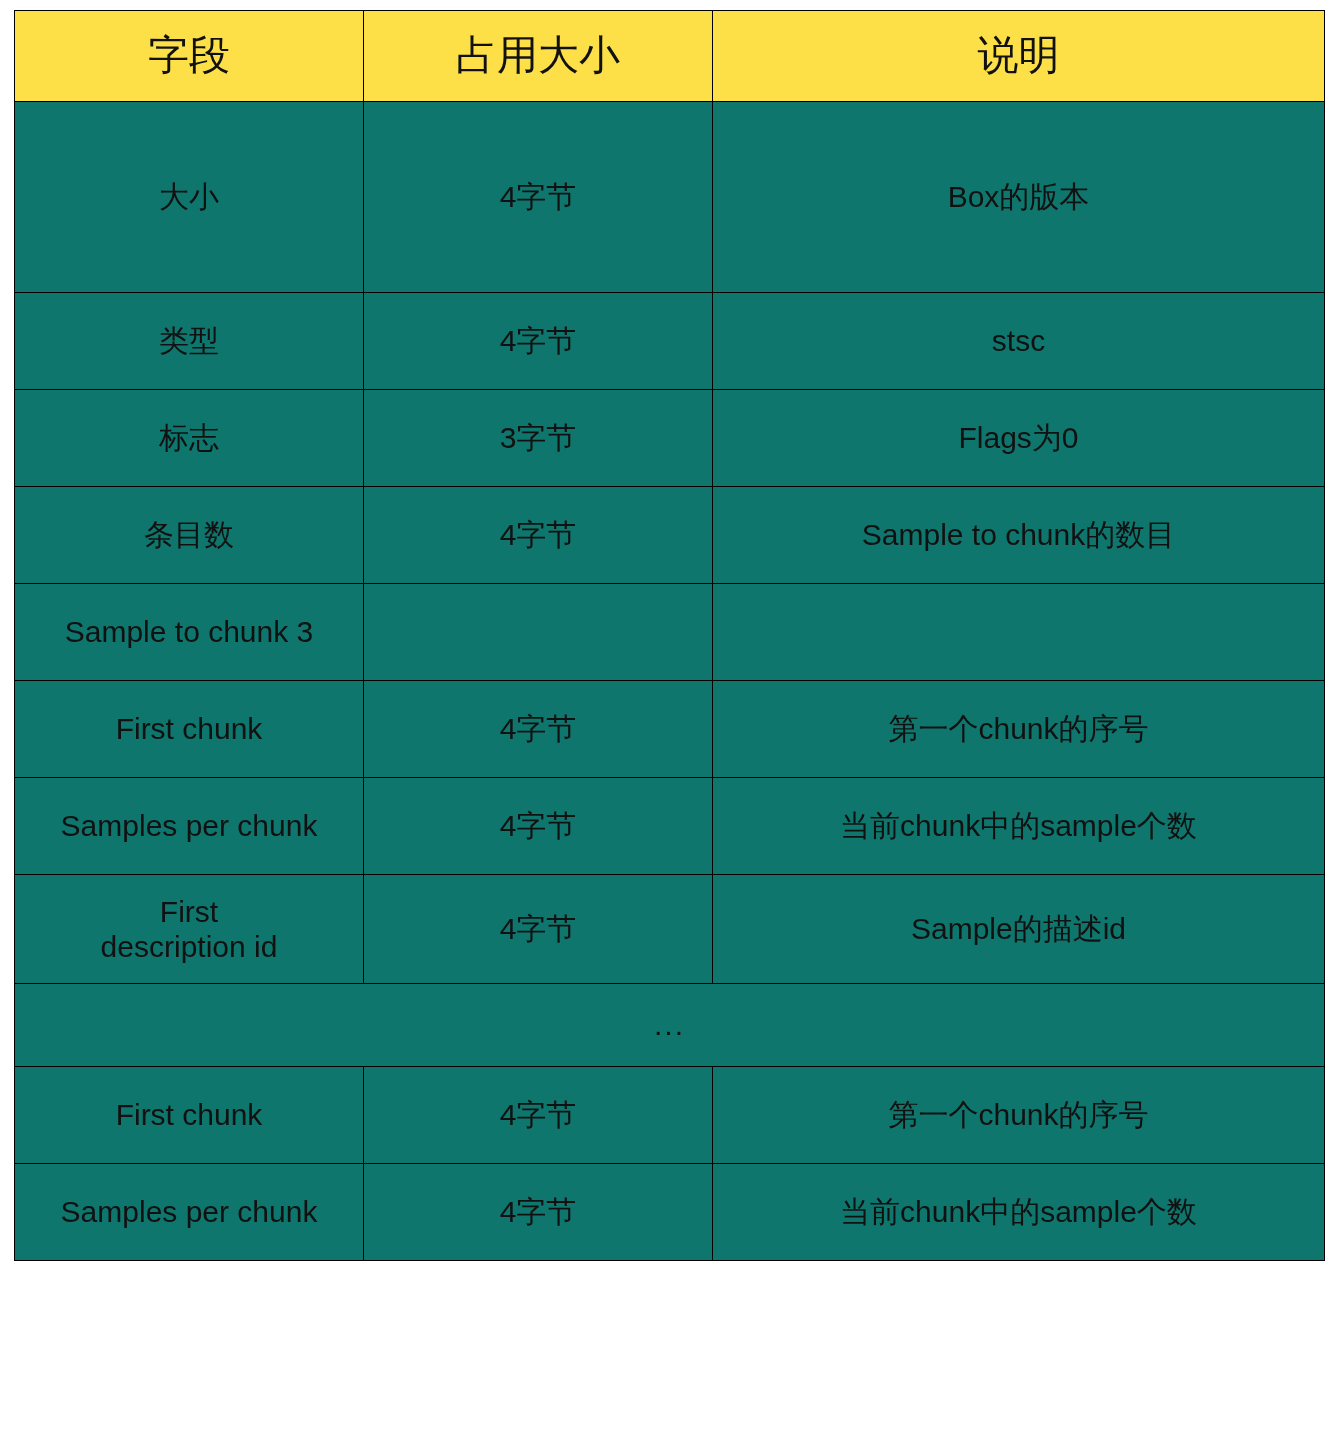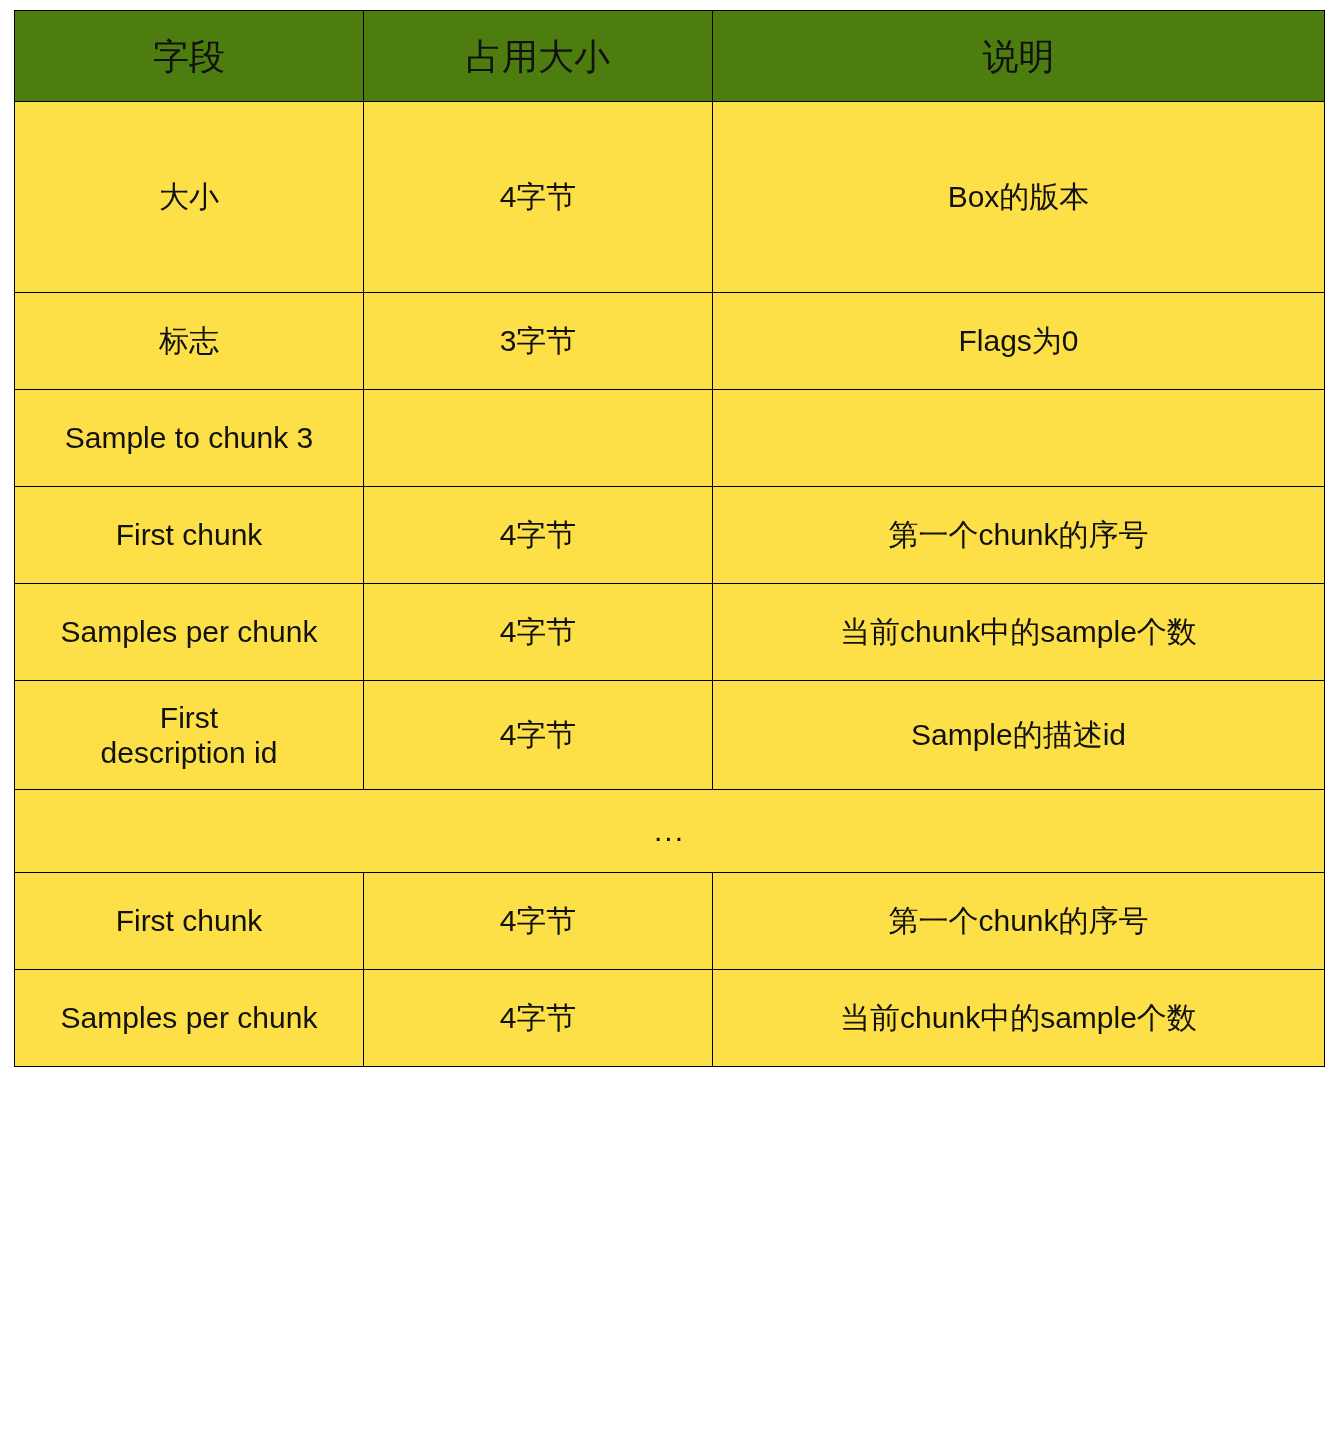--- a/index.html
+++ b/index.html
@@ -27,30 +27,30 @@
     background: #f1f1f1;
   }
   table.spec col.c1 { width: 349px; }
   table.spec col.c2 { width: 349px; }
   table.spec col.c3 { width: 612px; }
 
   table.spec th, table.spec td {
     border: 1px solid #000000;
     text-align: center;
     vertical-align: middle;
-    background: #fde047;
+    background: #0f766e;
     font-weight: normal;
     font-size: 30px;
     line-height: 1.25;
     padding: 6px 8px;
   }
   table.spec thead th {
-    background: #4d7c0f;
+    background: #fde047;
     height: 78px;
-    font-size: 36px;
+    font-size: 41px;
   }
   tr.r-size td { height: 178px; }
   tr.r-std td { height: 84px; }
   tr.r-two td { height: 96px; }
   tr.r-dots td { height: 70px; font-size: 30px; letter-spacing: 2px; }
   td.left {
     text-align: left;
     padding-left: 24px;
   }
   td.empty { }
@@ -73,23 +73,33 @@
         <th>说明</th>
       </tr>
     </thead>
     <tbody>
         <tr class="r-size">
           <td>大小</td>
           <td>4字节</td>
           <td>Box的版本</td>
         </tr>
         <tr class="r-std">
+          <td>类型</td>
+          <td>4字节</td>
+          <td>stsc</td>
+        </tr>
+        <tr class="r-std">
           <td>标志</td>
           <td>3字节</td>
           <td>Flags为0</td>
+        </tr>
+        <tr class="r-std">
+          <td>条目数</td>
+          <td>4字节</td>
+          <td>Sample to chunk的数目</td>
         </tr>
         <tr class="r-std">
           <td class="left">Sample to chunk 3</td>
           <td class="empty"></td>
           <td class="empty"></td>
         </tr>
         <tr class="r-std">
           <td>First chunk</td>
           <td>4字节</td>
           <td>第一个chunk的序号</td>

